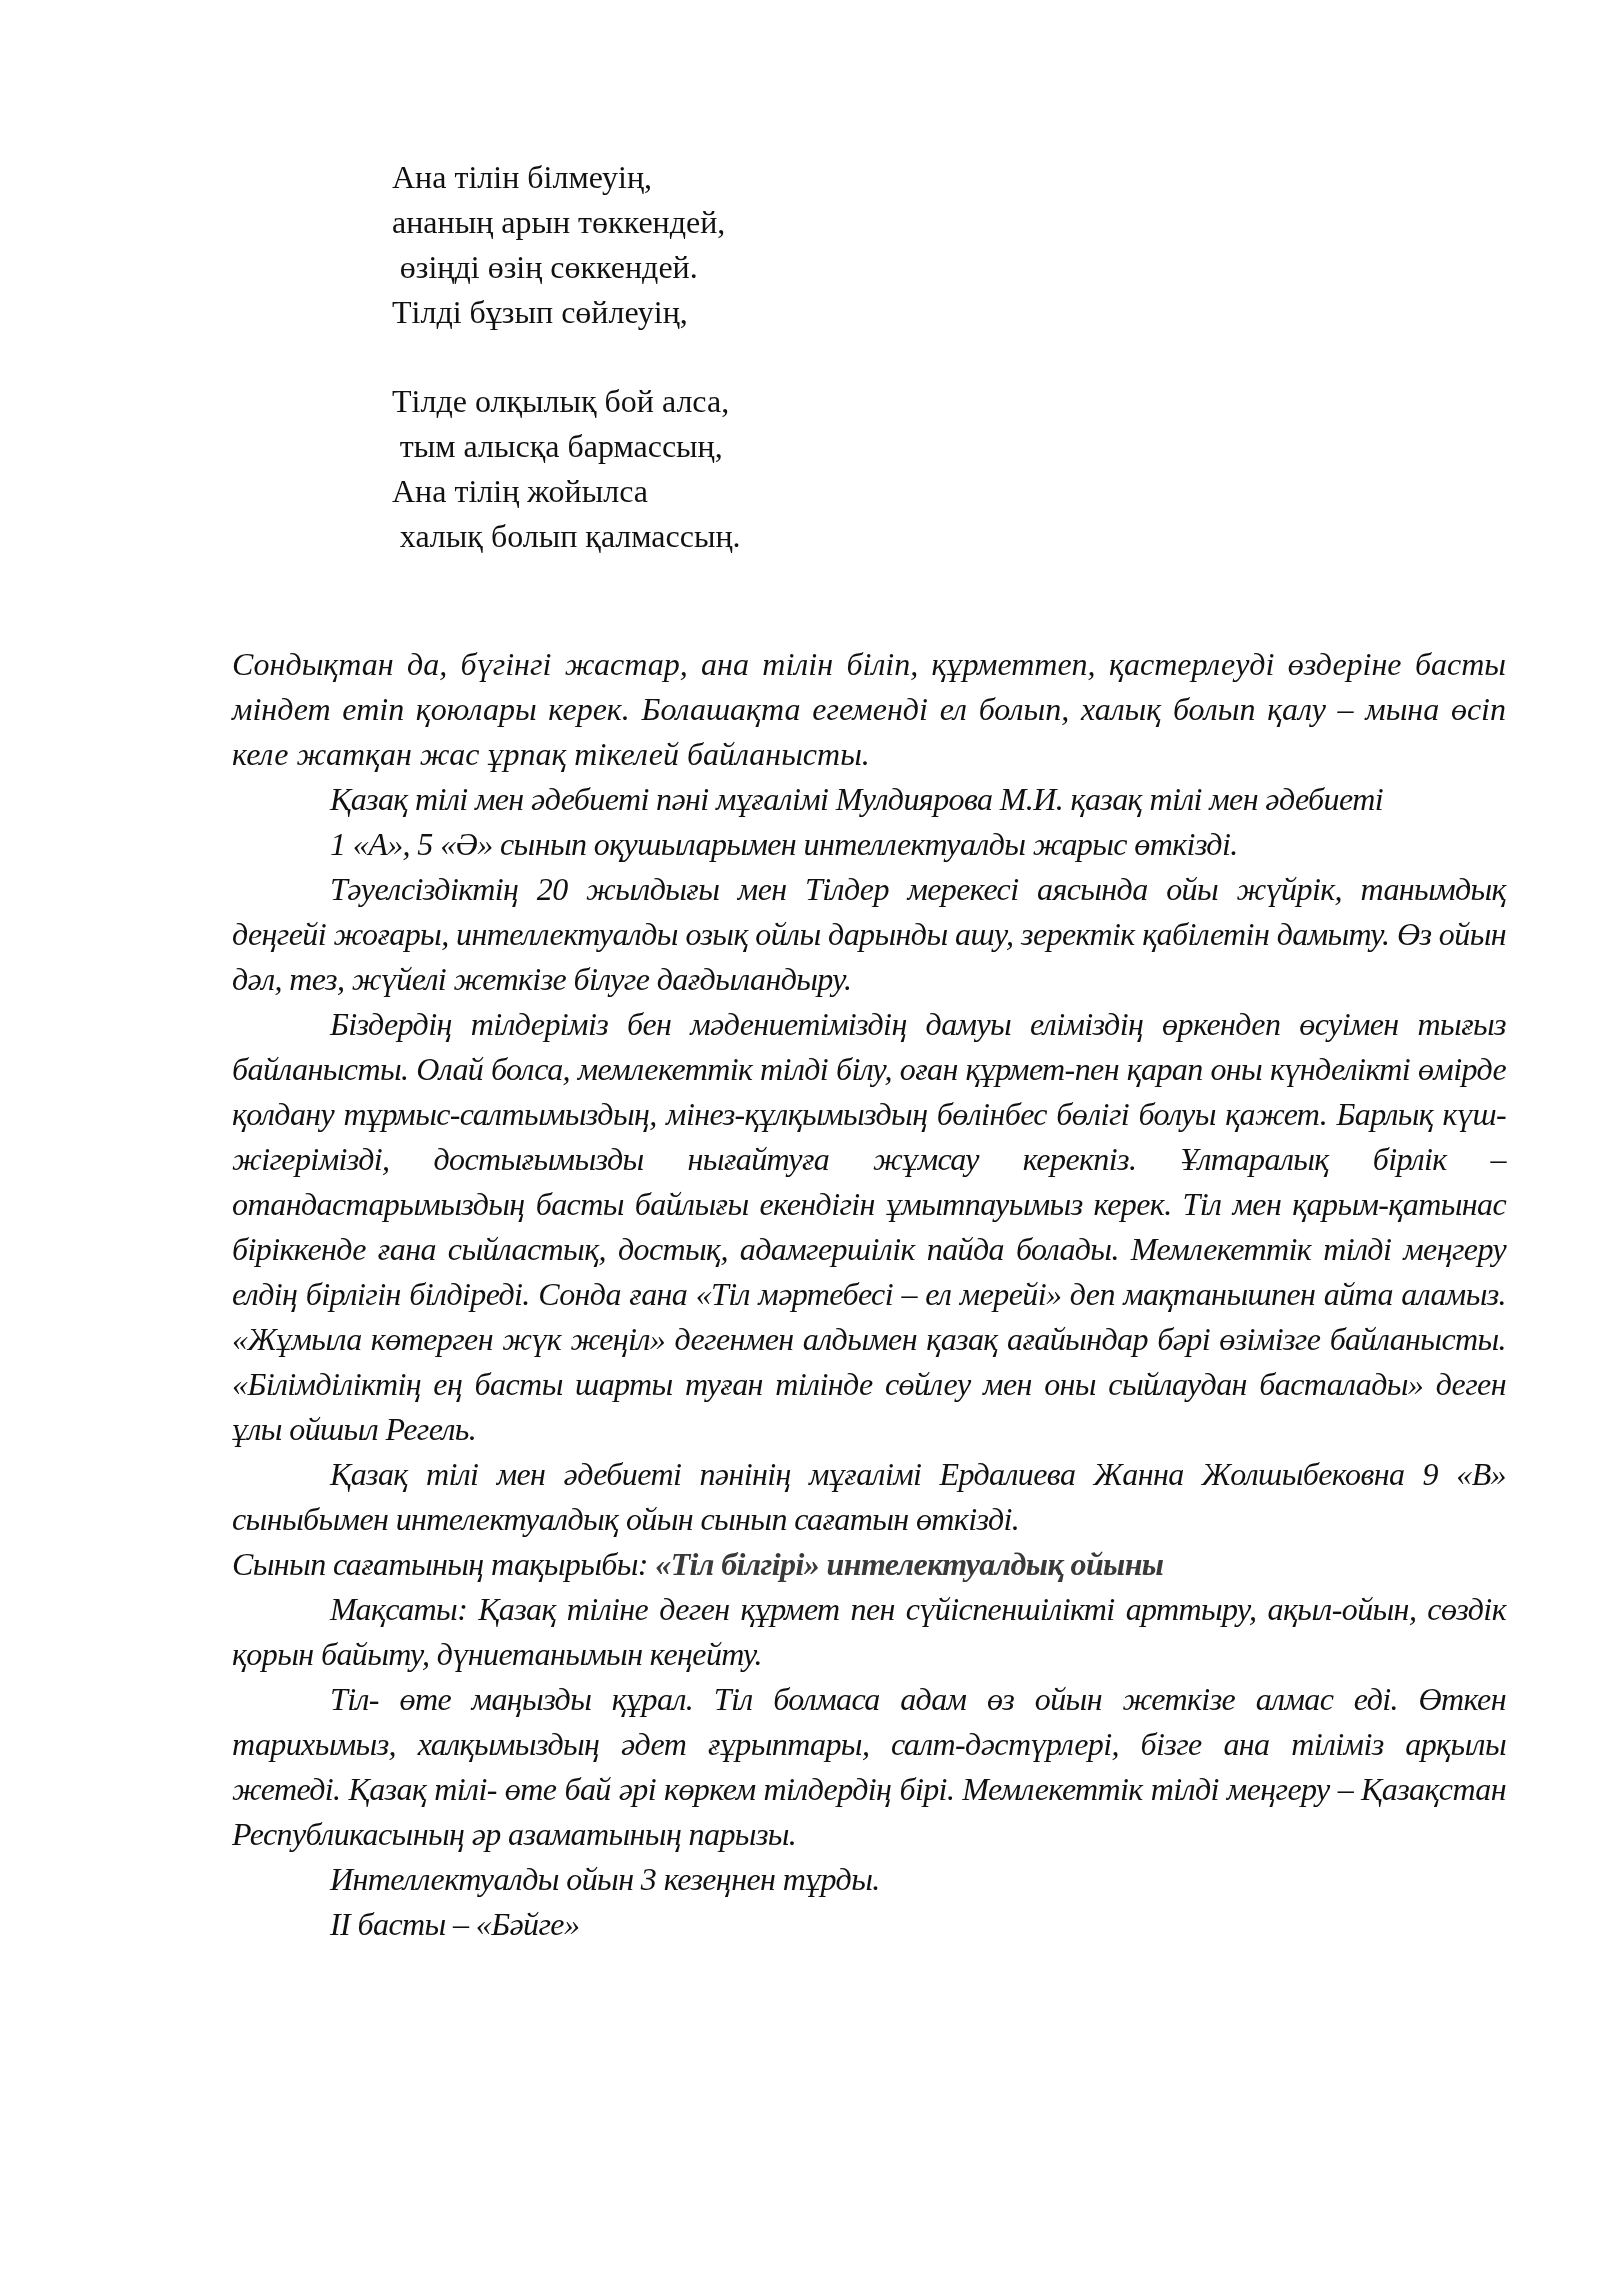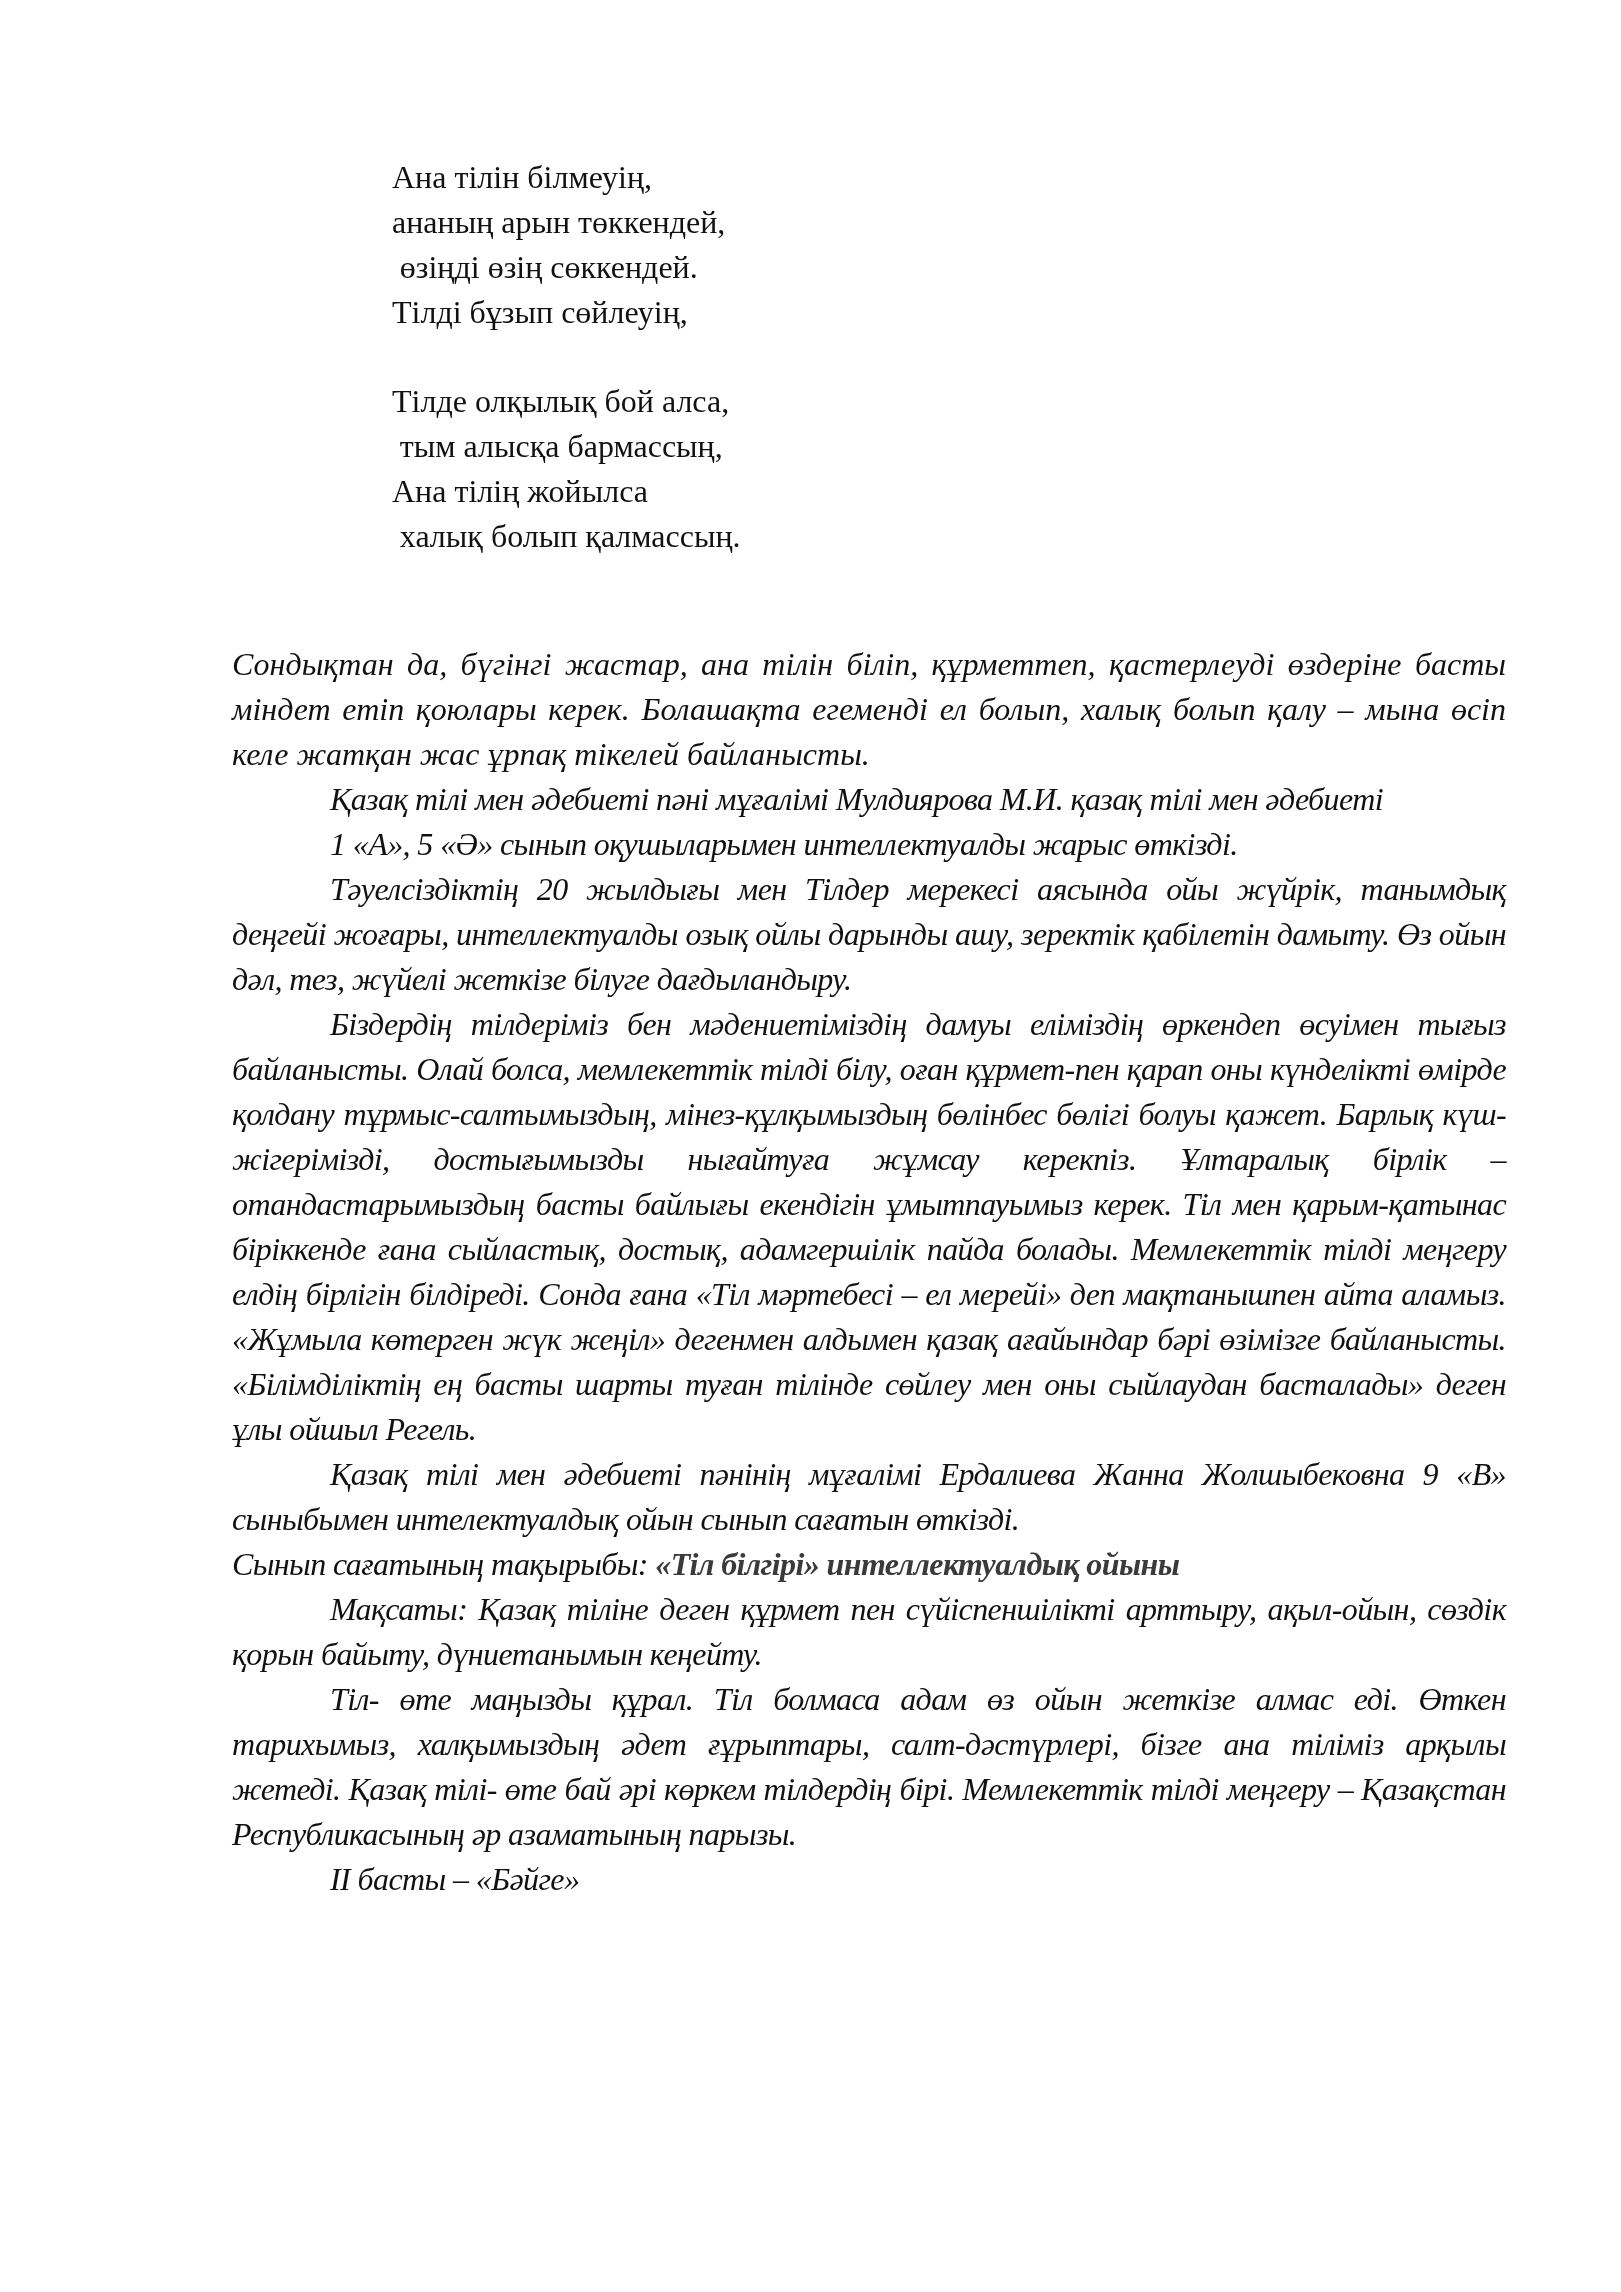--- a/index.html
+++ b/index.html
@@ -87,19 +87,20 @@
   </div>
 
   <div class="gap-after-poem"></div>
 
   <p class="noind">Сондықтан да, бүгінгі жастар, ана тілін біліп, құрметтеп, қастерлеуді өздеріне басты міндет етіп қоюлары  керек. Болашақта егеменді ел болып, халық болып қалу –  мына өсіп келе жатқан жас ұрпақ тікелей байланысты.</p>
   <p class="ind condensed">Қазақ тілі мен әдебиеті пәні мұғалімі Мулдиярова М.И. қазақ тілі мен әдебиеті</p>
   <p class="ind condensed">1 «А», 5 «Ә» сынып оқушыларымен интеллектуалды жарыс өткізді.</p>
   <p class="ind condensed"> Тәуелсіздіктің 20 жылдығы мен Тілдер мерекесі аясында ойы жүйрік, танымдық деңгейі жоғары, интеллектуалды озық ойлы дарынды ашу, зеректік қабілетін дамыту. Өз ойын дәл, тез, жүйелі жеткізе білуге дағдыландыру.</p>
   <p class="ind condensed">Біздердің тілдеріміз бен мәдениетіміздің дамуы еліміздің өркендеп өсуімен тығыз байланысты. Олай болса, мемлекеттік тілді білу, оған құрмет-пен қарап оны күнделікті өмірде қолдану тұрмыс-салтымыздың, мінез-құлқымыздың бөлінбес бөлігі болуы қажет. Барлық күш-жігерімізді, достығымызды нығайтуға жұмсау керекпіз. Ұлтаралық бірлік – отандастарымыздың басты байлығы екендігін ұмытпауымыз керек. Тіл мен қарым-қатынас біріккенде ғана сыйластық, достық, адамгершілік пайда болады. Мемлекеттік тілді меңгеру елдің бірлігін білдіреді. Сонда ғана «Тіл мәртебесі – ел мерейі» деп мақтанышпен айта аламыз. «Жұмыла көтерген жүк жеңіл» дегенмен алдымен қазақ ағайындар бәрі өзімізге байланысты. «Білімділіктің ең басты шарты туған тілінде сөйлеу мен оны сыйлаудан басталады» деген ұлы ойшыл Регель.</p>
   <p class="ind condensed">Қазақ тілі мен әдебиеті пәнінің мұғалімі Ердалиева Жанна Жолшыбековна 9 «В» сыныбымен интелектуалдық ойын сынып сағатын өткізді.</p>
-  <p class="noind topic condensed"><span>Сынып  сағатының тақырыбы:  </span><span class="topic-bold">«Тіл білгірі»  интеллектуалдық ойыны</span></p>
+  <p class="noind topic condensed"><span>Сынып  сағатының тақырыбы:  </span><span class="topic-bold">«Тіл білгірі»  интелектуалдық ойыны</span></p>
   <p class="ind condensed">Мақсаты: Қазақ тіліне деген құрмет пен сүйіспеншілікті арттыру, ақыл-ойын, сөздік қорын байыту, дүниетанымын кеңейту.</p>
   <p class="ind condensed">Тіл- өте маңызды құрал. Тіл болмаса адам өз ойын жеткізе алмас еді. Өткен тарихымыз, халқымыздың әдет ғұрыптары, салт-дәстүрлері, бізге ана тіліміз арқылы жетеді. Қазақ тілі- өте бай әрі көркем тілдердің бірі. Мемлекеттік тілді меңгеру – Қазақстан Республикасының әр азаматының парызы.</p>
+  <p class="block-ind condensed">Интеллектуалды ойын 3 кезеңнен тұрды.</p>
   <p class="block-ind condensed">II басты – «Бәйге»</p>
 
 </div>
 
 
 </body></html>

